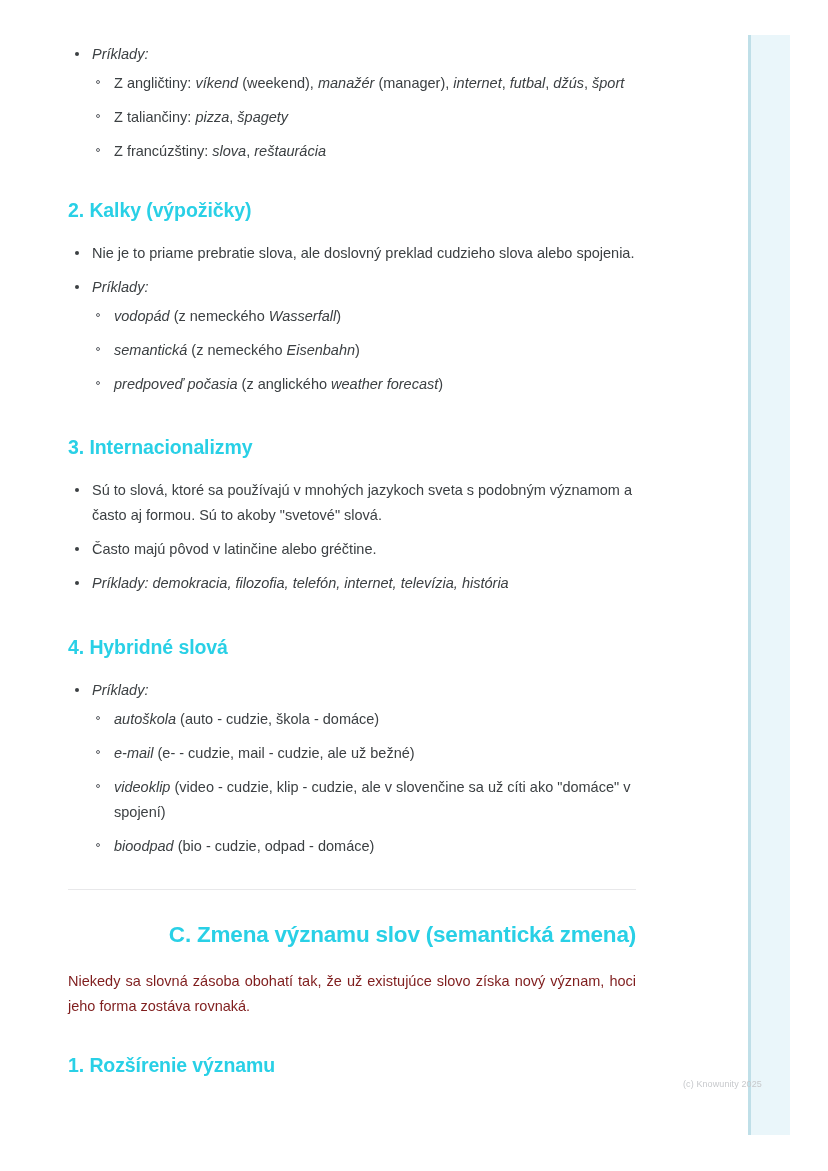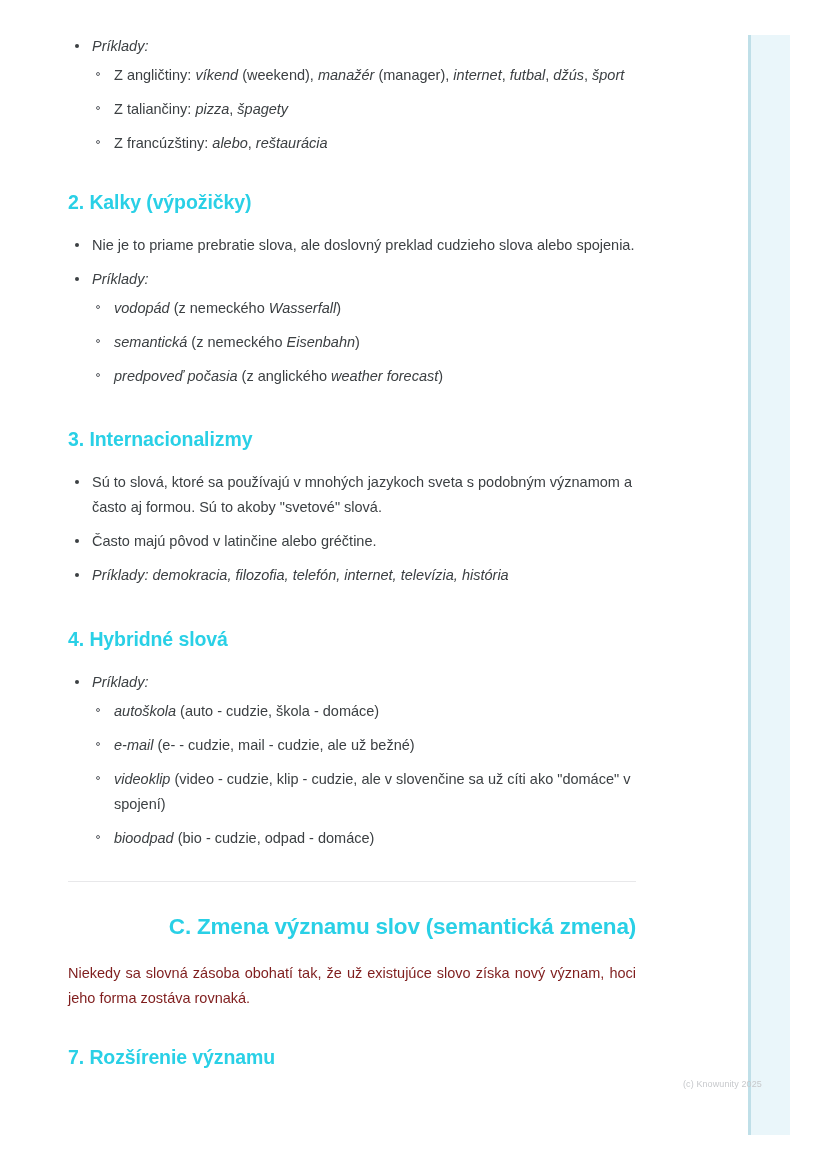--- a/index.html
+++ b/index.html
@@ -25,21 +25,21 @@
     width: 42px;
     height: 1100px;
     background: #eaf6fa;
     border-left: 3px solid #bfdfe8;
     box-sizing: border-box;
   }
 
   
   .page {
     position: absolute;
-    top: 4px;
+    top: 12px;
     left: 0;
     width: 700px;
     padding: 30px 64px 0 68px;
     box-sizing: border-box;
   }
 
   h2.section-title {
     color: #29d0e6;
     font-size: 19.5px;
     font-weight: bold;
@@ -155,21 +155,21 @@
 
         <li>
           <span>Z angličtiny: </span><span class="it">víkend</span><span> (weekend), </span><span class="it">manažér</span><span> (manager), </span><span class="it">internet</span><span>, </span><span class="it">futbal</span><span>, </span><span class="it">džús</span><span>, </span><span class="it">šport</span>
         </li>
 
         <li>
           <span>Z taliančiny: </span><span class="it">pizza</span><span>, </span><span class="it">špagety</span>
         </li>
 
         <li>
-          <span>Z francúzštiny: </span><span class="it">alebo</span><span>, </span><span class="it">reštaurácia</span>
+          <span>Z francúzštiny: </span><span class="it">slova</span><span>, </span><span class="it">reštaurácia</span>
         </li>
 
       </ul>
     </li>
   </ul>
 
   <div class="sp-30"></div>
 
   <h2 class="section-title">2. Kalky (výpožičky)</h2>
 
@@ -224,17 +224,17 @@
   <div class="sp-30"></div>
 
   <h1 class="major-title">C. Zmena významu slov (semantická zmena)</h1>
 
   <div class="sp-20"></div>
 
   <p class="body-par">Niekedy sa slovná zásoba obohatí tak, že už existujúce slovo získa nový význam, hoci jeho forma zostáva rovnaká.</p>
 
   <div class="sp-34"></div>
 
-  <h2 class="section-title">7. Rozšírenie významu</h2>
+  <h2 class="section-title">1. Rozšírenie významu</h2>
 
 </div>
 
 <div class="watermark">(c) Knowunity 2025</div>
 
 </body></html>

